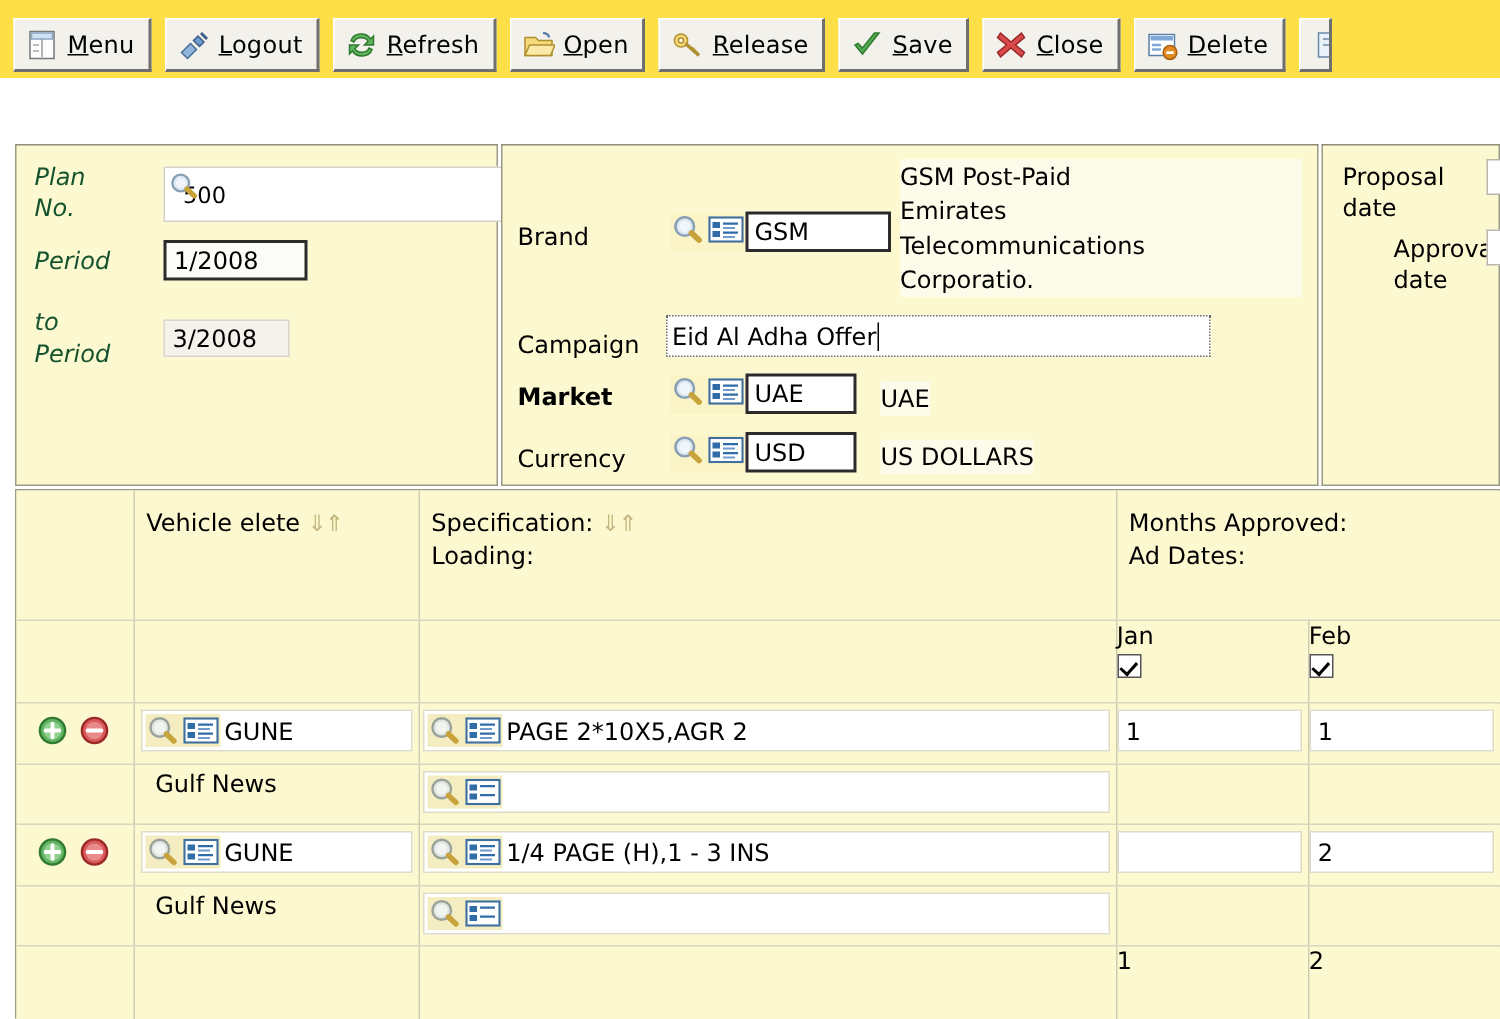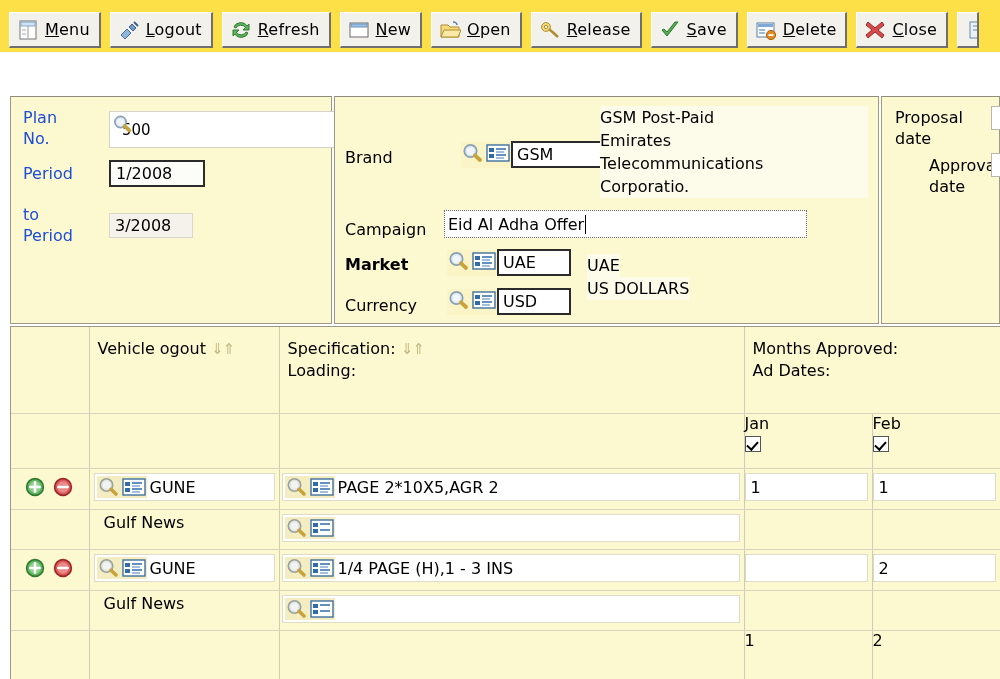--- a/index.html
+++ b/index.html
@@ -38,21 +38,21 @@
   }
   .panel{
     background:#fcf8d0;
     border:1px solid #9a9a86;
     border-top-color:#8d8d7a;
     box-sizing:border-box;position:relative;
   }
   .panel.p1{width:322px;}
   .panel.p2{width:545px;margin-left:2px;}
   .panel.p3{width:119px;margin-left:2px;text-decoration:underline;}
-  .lab{font-size:16px;line-height:21px;color:#1d4ed8;}
+  .lab{font-size:16px;line-height:21px;color:#14532d;font-style:italic;}
 
   .plan-lab{position:absolute;left:12px;top:10px;width:70px;}
   .plan-input{
     position:absolute;left:98px;top:14px;width:228px;height:37px;
     background:#ffffff;border:1px solid #d4d2c8;box-sizing:border-box;
     display:flex;align-items:center;padding-left:12px;font-size:15px;
   }
   .mag{
     position:absolute;left:2px;top:2px;width:21px;height:20px;
   }
@@ -77,39 +77,39 @@
   .cur-lab{left:10px;top:199px;}
 
   .lookup{position:absolute;display:flex;align-items:center;}
   .lk-icons{display:flex;align-items:center;background:#fbf4c6;}
   .lk-box{
     background:#ffffff;border:2px solid #2b2b2b;box-sizing:border-box;
     height:27px;display:flex;align-items:center;padding-left:4px;font-size:16px;
   }
   .desc{position:absolute;font-size:16px;line-height:23px;background:#fdfbea;}
 
-  .brand-lk{left:126px;top:44px;}
+  .brand-lk{left:112px;top:44px;}
   .brand-lk .lk-box{width:97px;}
   .brand-desc{left:265px;top:9px;width:268px;}
   .brand-desc .d1{background:#fdfbea;}
 
   .camp-box{
     position:absolute;left:109px;top:113px;width:363px;height:28px;
     background:#ffffff;border:1px dotted #6a6a6a;box-sizing:border-box;
     display:flex;align-items:center;padding-left:3px;font-size:16px;
   }
   .caret{display:inline-block;width:1px;height:19px;background:#000;margin-left:1px;}
 
   .mkt-lk{left:112px;top:152px;}
   .mkt-lk .lk-box{width:74px;}
   .mkt-desc{left:252px;top:157px;}
 
   .cur-lk{left:112px;top:191px;}
   .cur-lk .lk-box{width:74px;}
-  .cur-desc{left:252px;top:180px;}
+  .cur-desc{left:252px;top:196px;}
 
   
   .prop-lab{position:absolute;left:13px;top:10px;font-size:16px;line-height:21px;}
   .appr-lab{position:absolute;left:13px;top:58px;font-size:16px;line-height:21px;margin-left:34px;}
   .edge-input{
     position:absolute;right:-2px;top:9px;width:10px;height:24px;
     background:#ffffff;border:1px solid #b9b7ad;border-right:none;box-sizing:border-box;
   }
   .edge-input2{
     position:absolute;right:-2px;top:56px;width:10px;height:24px;
@@ -195,29 +195,20 @@
   <div class="tbtn">
     <span class="ticon">
       <svg viewBox="0 0 22 22">
           <path d="M4 8 a7 6 0 0 1 13 -1 l2 -2 v6 h-6 l2.4 -2.4 A5 4 0 0 0 6 9 Z" fill="#5fb35f" stroke="#2f7a2f"></path>
           <path d="M18 14 a7 6 0 0 1 -13 1 l-2 2 v-6 h6 l-2.4 2.4 A5 4 0 0 0 16 13 Z" fill="#5fb35f" stroke="#2f7a2f"></path>
         </svg>
     </span>
     <span class="lbl"><u>R</u>efresh</span>
   </div>
 
-  <div class="tbtn">
-    <span class="ticon">
-      <svg viewBox="0 0 22 22">
-          <rect x="2" y="4" width="18" height="14" fill="#ffffff" stroke="#6b6b6b"></rect>
-          <rect x="3" y="5" width="16" height="3" fill="#9cc2e8" stroke="#6f93b8"></rect>
-        </svg>
-    </span>
-    <span class="lbl"><u>N</u>ew</span>
-  </div>
 
   <div class="tbtn">
     <span class="ticon">
       <svg viewBox="0 0 22 22">
           <path d="M2 6 h7 l2 2 h9 v10 h-18 Z" fill="#f6d97a" stroke="#b08f2e"></path>
           <path d="M2 18 l3 -7 h17 l-3 7 Z" fill="#fbe9a8" stroke="#b08f2e"></path>
           <path d="M14 3 a4 3 0 0 1 4 3" fill="none" stroke="#5a7fa8" stroke-width="1.6"></path>
         </svg>
     </span>
     <span class="lbl"><u>O</u>pen</span>
@@ -234,43 +225,43 @@
     <span class="lbl"><u>R</u>elease</span>
   </div>
 
   <div class="tbtn">
     <span class="ticon">
       <svg viewBox="0 0 22 22">
           <path d="M3 11 L8 17 L19 3 L16 3 L8 13 L5 10 Z" fill="#52ad52" stroke="#2e7a2e"></path>
         </svg>
     </span>
     <span class="lbl"><u>S</u>ave</span>
+  </div>
+
+  <div class="tbtn">
+    <span class="ticon">
+      <svg viewBox="0 0 22 22">
+          <path d="M4 3 L11 9 L18 3 L20 6 L14 11 L20 16 L18 19 L11 13 L4 19 L2 16 L8 11 L2 6 Z" fill="#d94a4a" stroke="#9c2727"></path>
+        </svg>
+    </span>
+    <span class="lbl"><u>C</u>lose</span>
   </div>
 
   <div class="tbtn">
     <span class="ticon">
       <svg viewBox="0 0 22 22">
           <rect x="2" y="4" width="17" height="14" fill="#fff" stroke="#5a7fa8"></rect>
           <rect x="3" y="5" width="15" height="3" fill="#7fa8d6"></rect>
           <line x1="4" y1="11" x2="10" y2="11" stroke="#7fa8d6" stroke-width="1.6"></line>
           <line x1="4" y1="14" x2="10" y2="14" stroke="#7fa8d6" stroke-width="1.6"></line>
           <circle cx="16" cy="16" r="4.6" fill="#e08a24" stroke="#a85f11"></circle>
           <rect x="13.5" y="15.2" width="5" height="1.8" fill="#fff"></rect>
         </svg>
     </span>
     <span class="lbl"><u>D</u>elete</span>
-  </div>
-
-  <div class="tbtn">
-    <span class="ticon">
-      <svg viewBox="0 0 22 22">
-          <path d="M4 3 L11 9 L18 3 L20 6 L14 11 L20 16 L18 19 L11 13 L4 19 L2 16 L8 11 L2 6 Z" fill="#d94a4a" stroke="#9c2727"></path>
-        </svg>
-    </span>
-    <span class="lbl"><u>C</u>lose</span>
   </div>
 
   <div class="tbtn clip">
     <span class="ticon">
       <svg viewBox="0 0 22 22">
           <rect x="5" y="3" width="12" height="16" fill="#eaf1f8" stroke="#6b8aa8"></rect>
           <line x1="8" y1="7" x2="14" y2="7" stroke="#6b8aa8"></line>
           <line x1="8" y1="11" x2="14" y2="11" stroke="#6b8aa8"></line>
         </svg>
     </span>
@@ -416,21 +407,21 @@
         <col class="c-spec">
         <col class="c-mon">
         <col class="c-mon">
   </colgroup>
 
   <tbody>
         <tr class="hdr-top">
     <td></td>
     <td>
       <div class="hdr-txt">
-        <span>Vehicle ogout</span>
+        <span>Vehicle elete</span>
         <span class="sortar">⇓⇑</span>
       </div>
     </td>
     <td>
       <div class="hdr-txt">
         <span>Specification:</span>
         <span class="sortar">⇓⇑</span>
         <br>
         <span>Loading:</span>
       </div>

